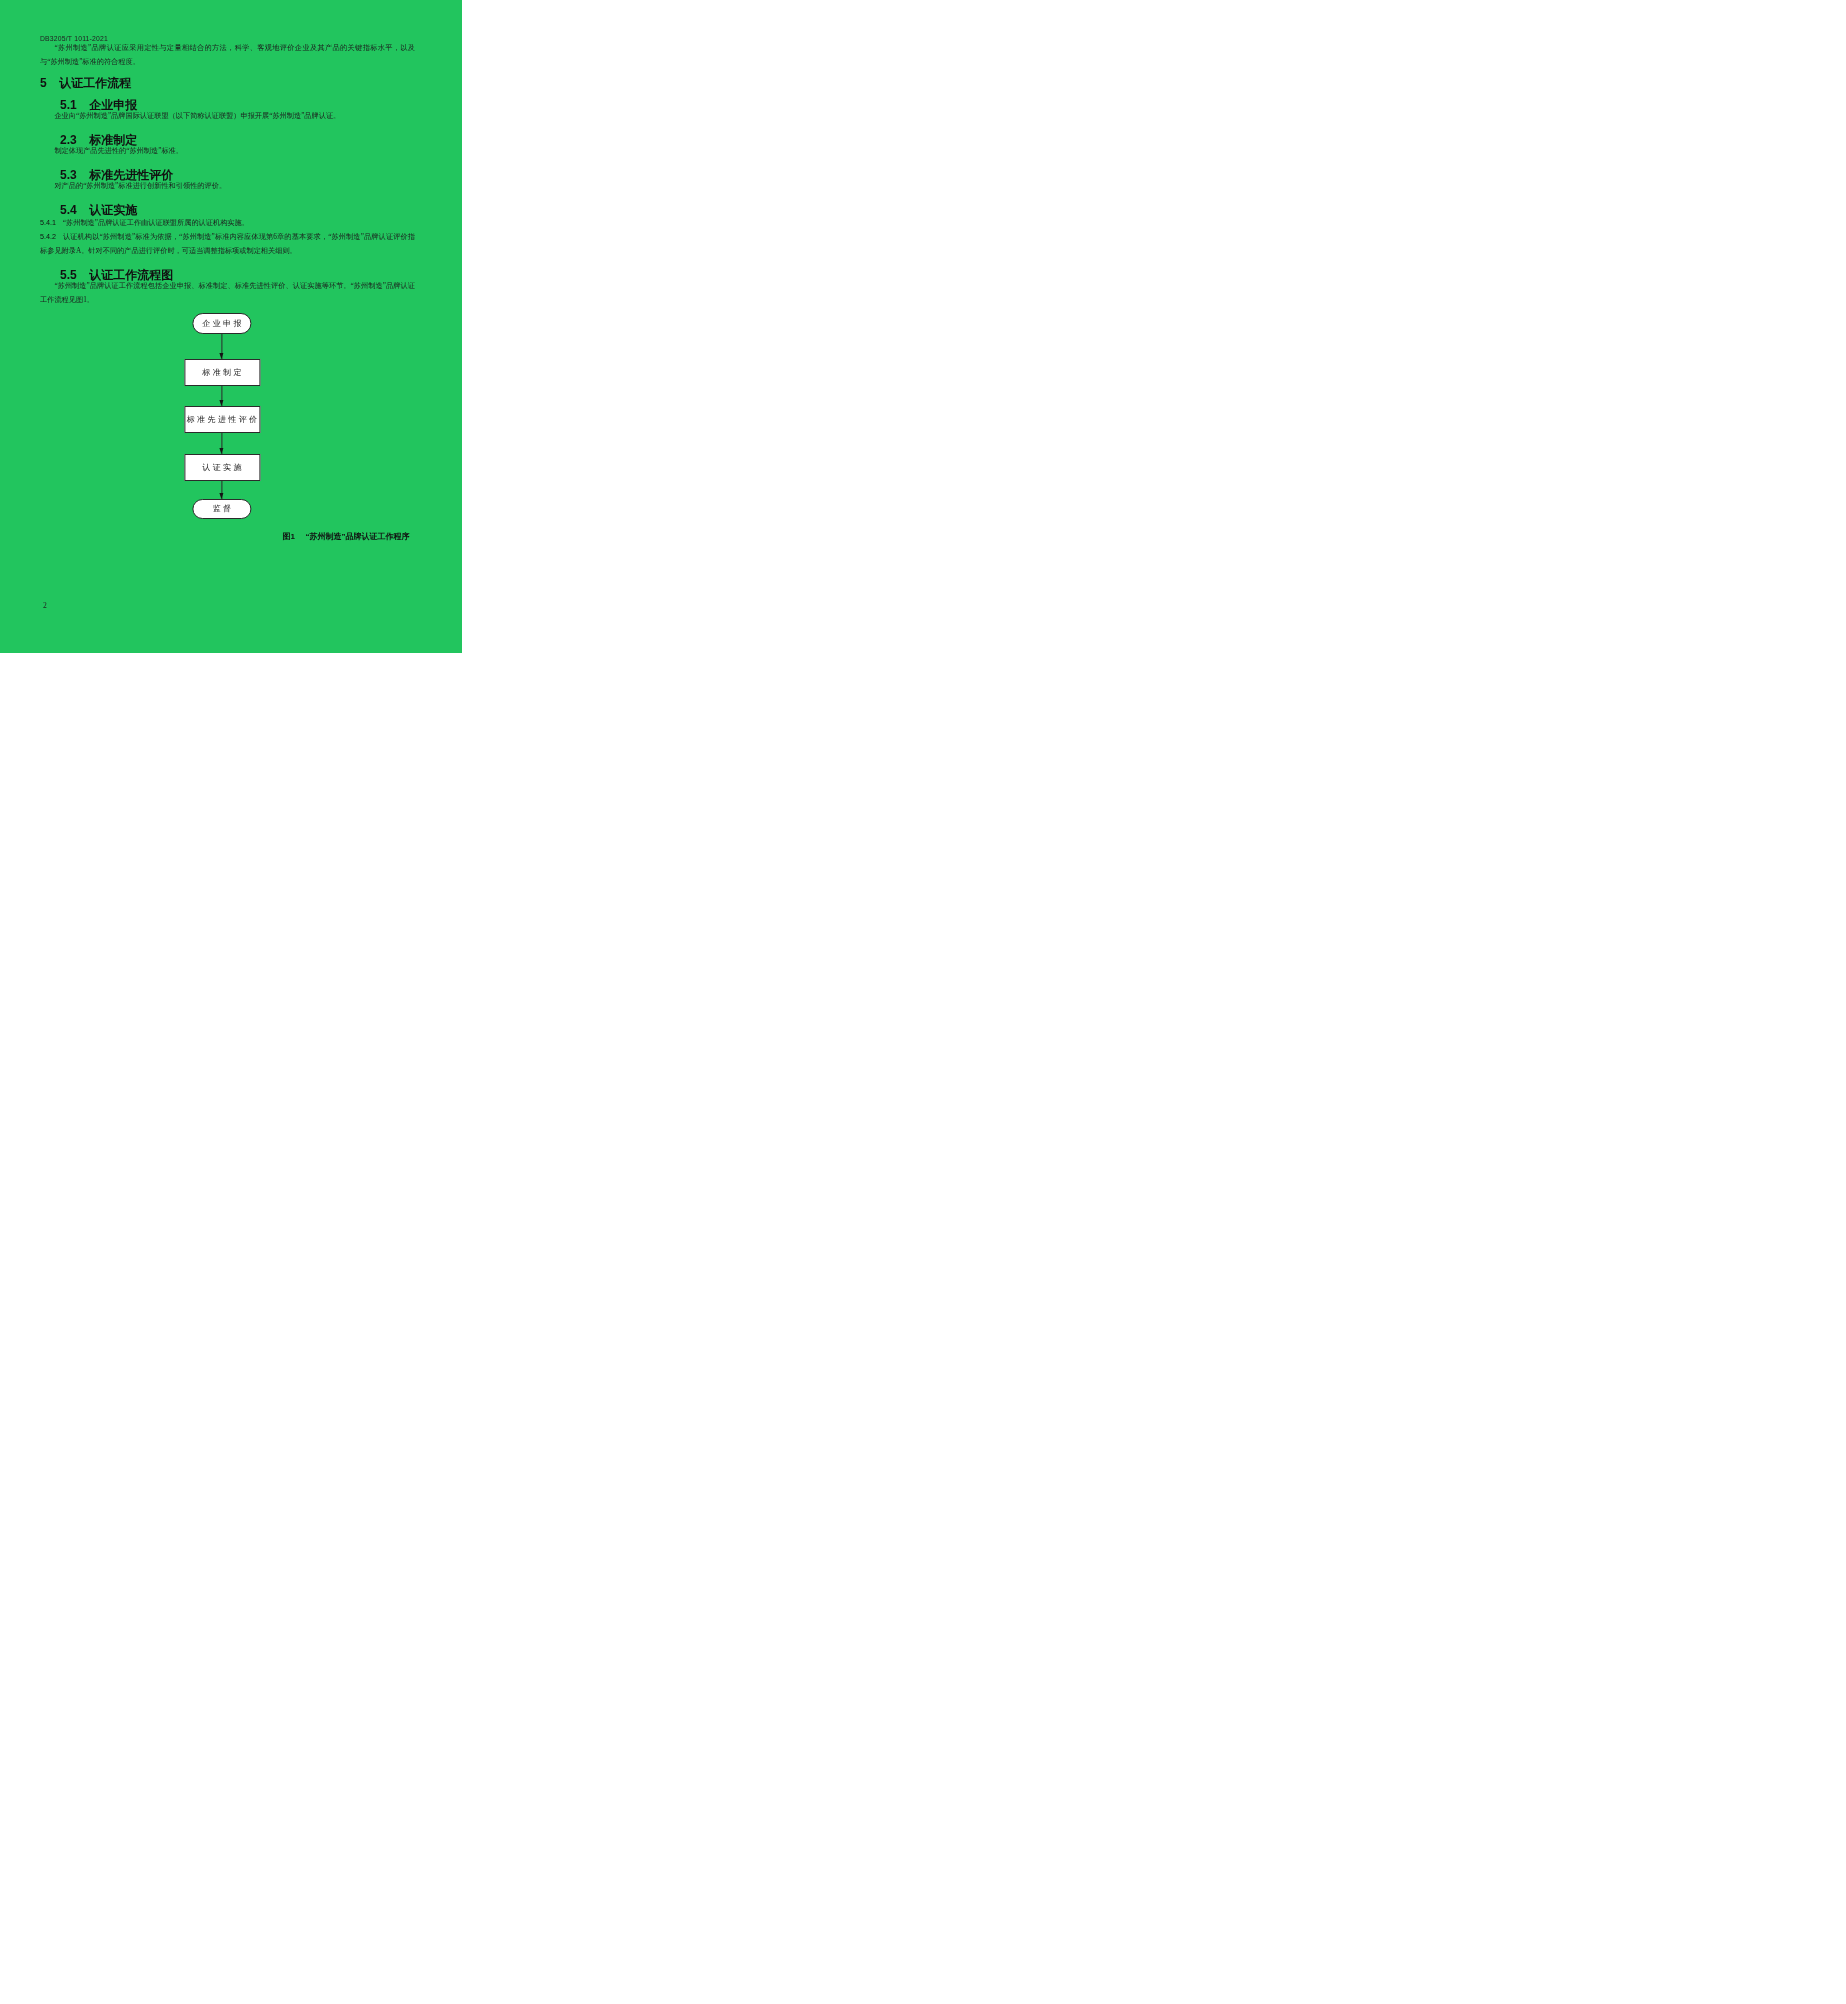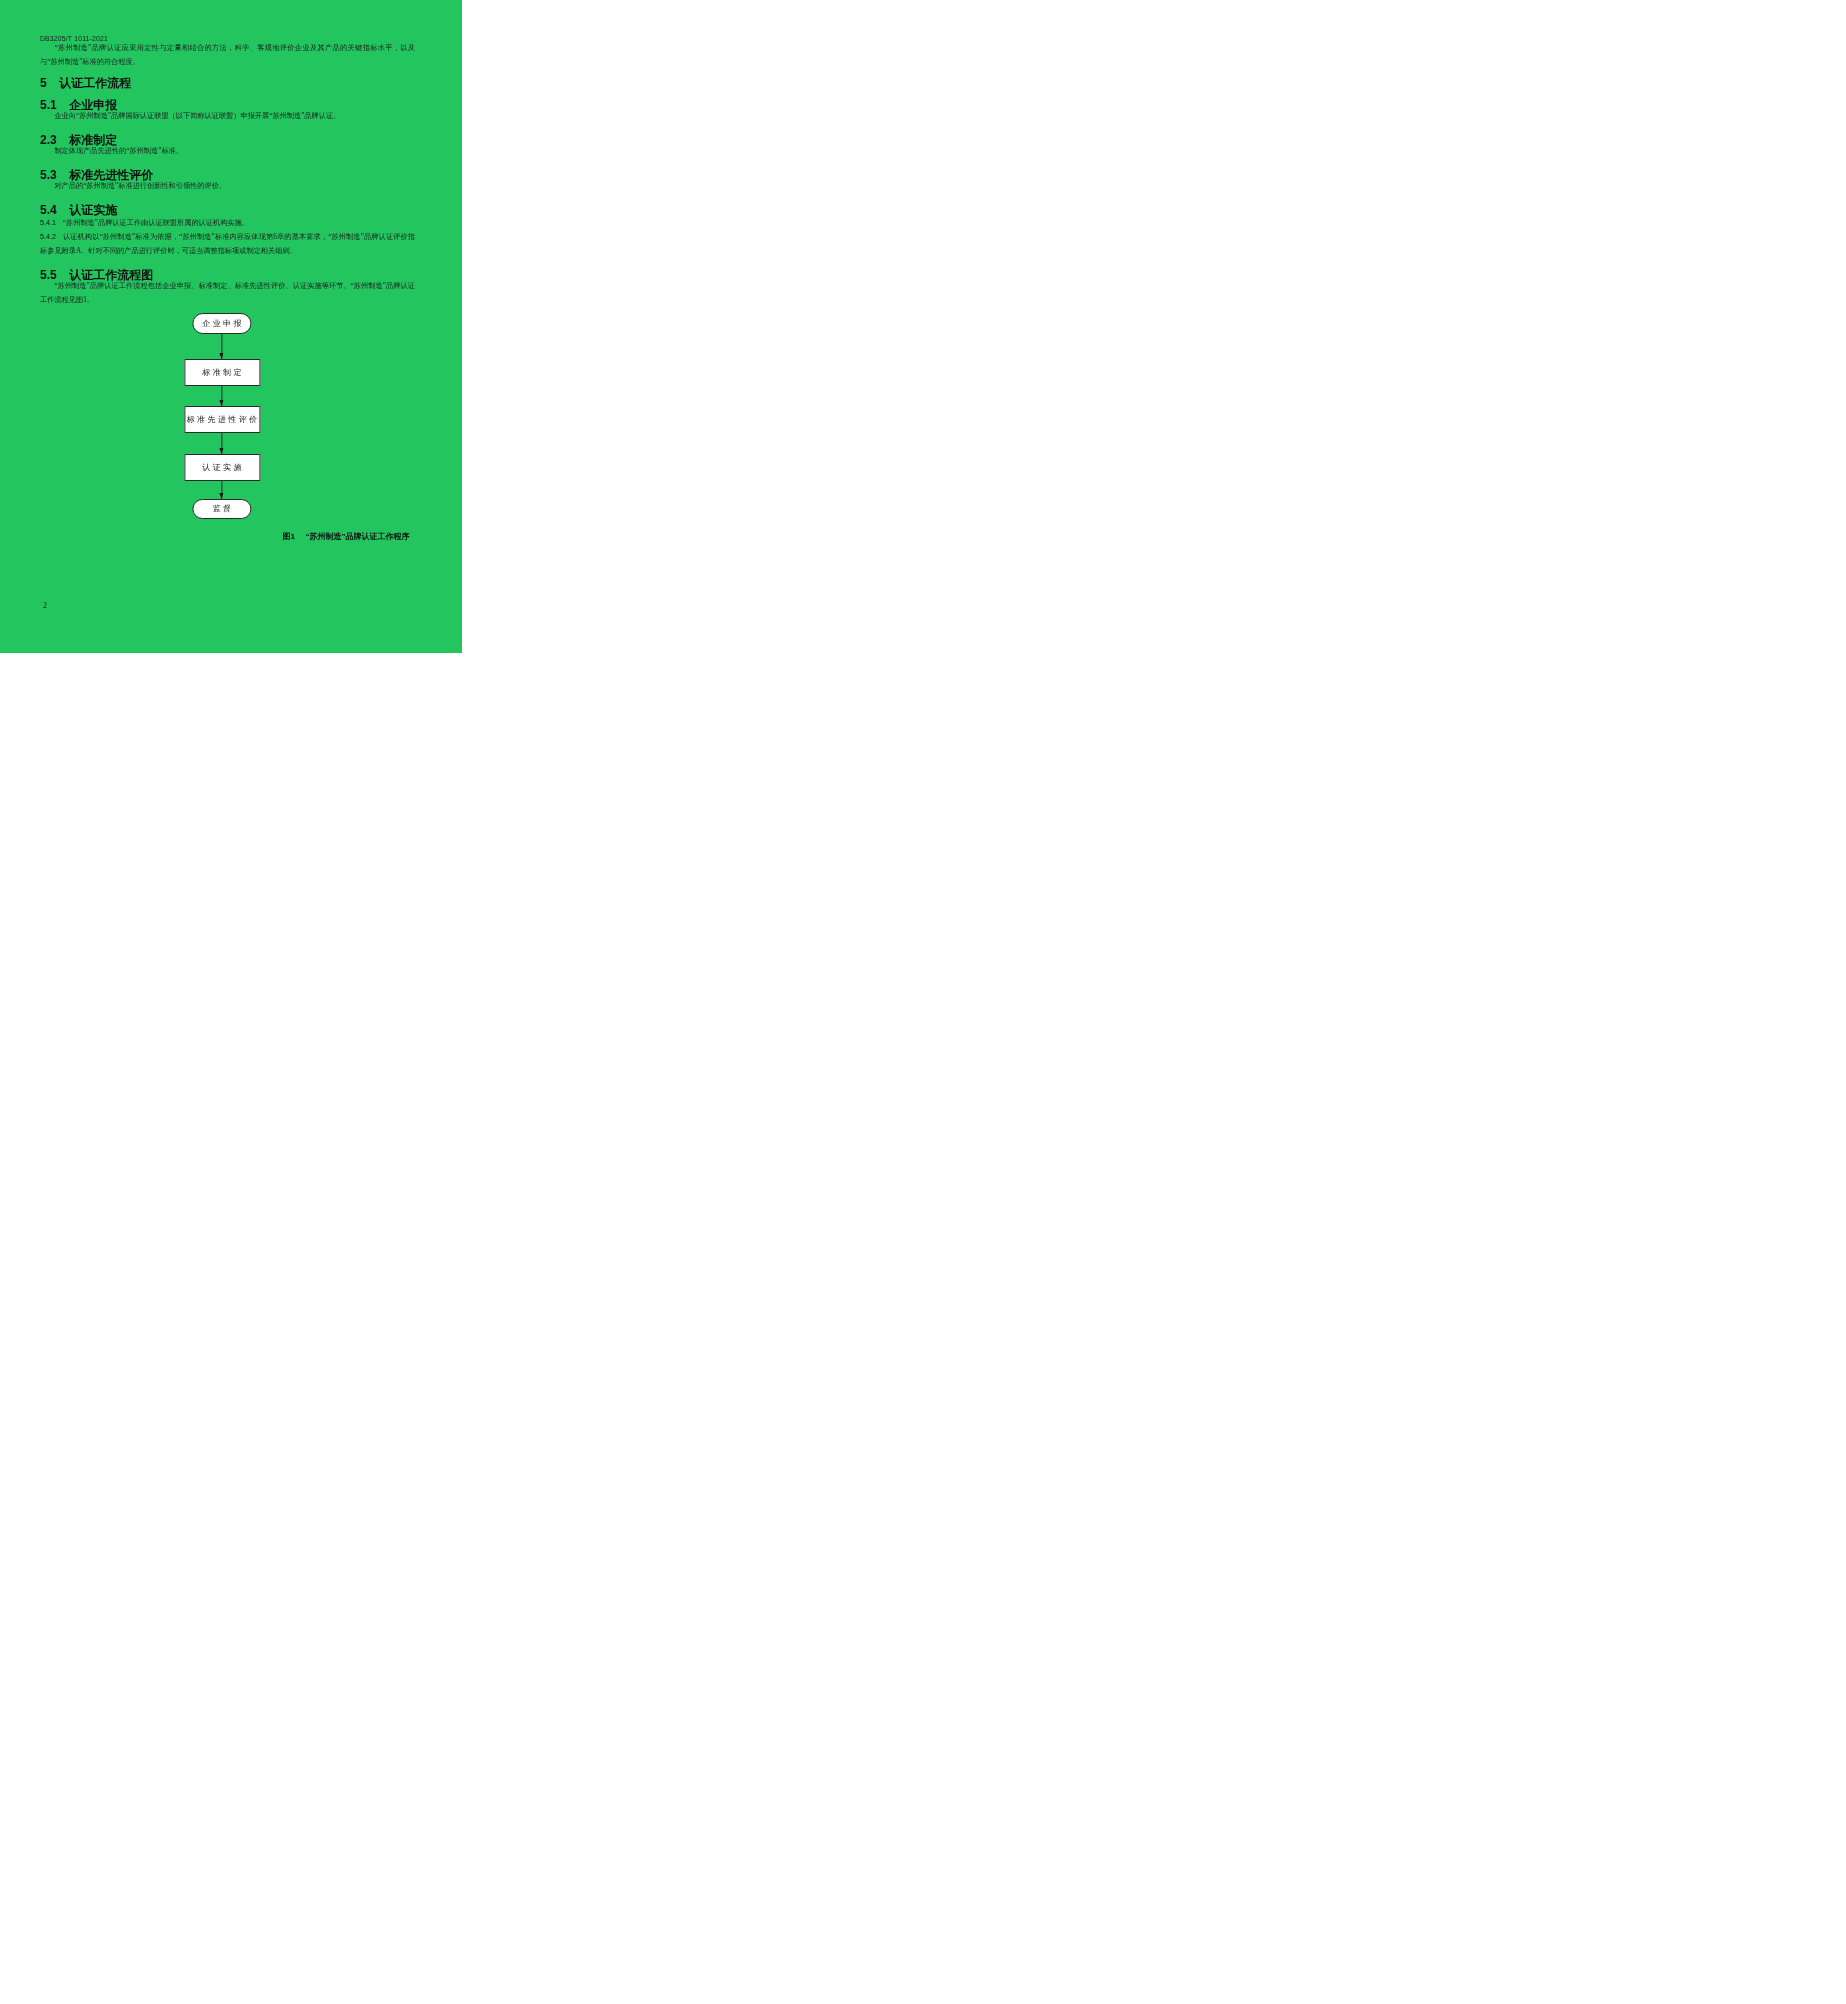--- a/index.html
+++ b/index.html
@@ -44,21 +44,21 @@
 
   .clause-num {
     font-family: "Liberation Sans", "DejaVu Sans", sans-serif;
     font-weight: normal;
     color: #111111;
     margin-right: 0.95em;
   }
 
   .mt-intro { margin-top: 15.2px; }
   .mt-h5   { margin-top: 8.8px; }
-  .mt-h    { margin-top: 11.2px; }
+  .mt-h    { margin-top: 11.2px; margin-left: 20px; }
   .mt-p    { margin-top: 5.2px; }
 
   
   .flowchart {
     margin-top: 6px;
     display: flex;
     flex-direction: column;
     align-items: center;
     transform: translateX(-5.6px);
   }

